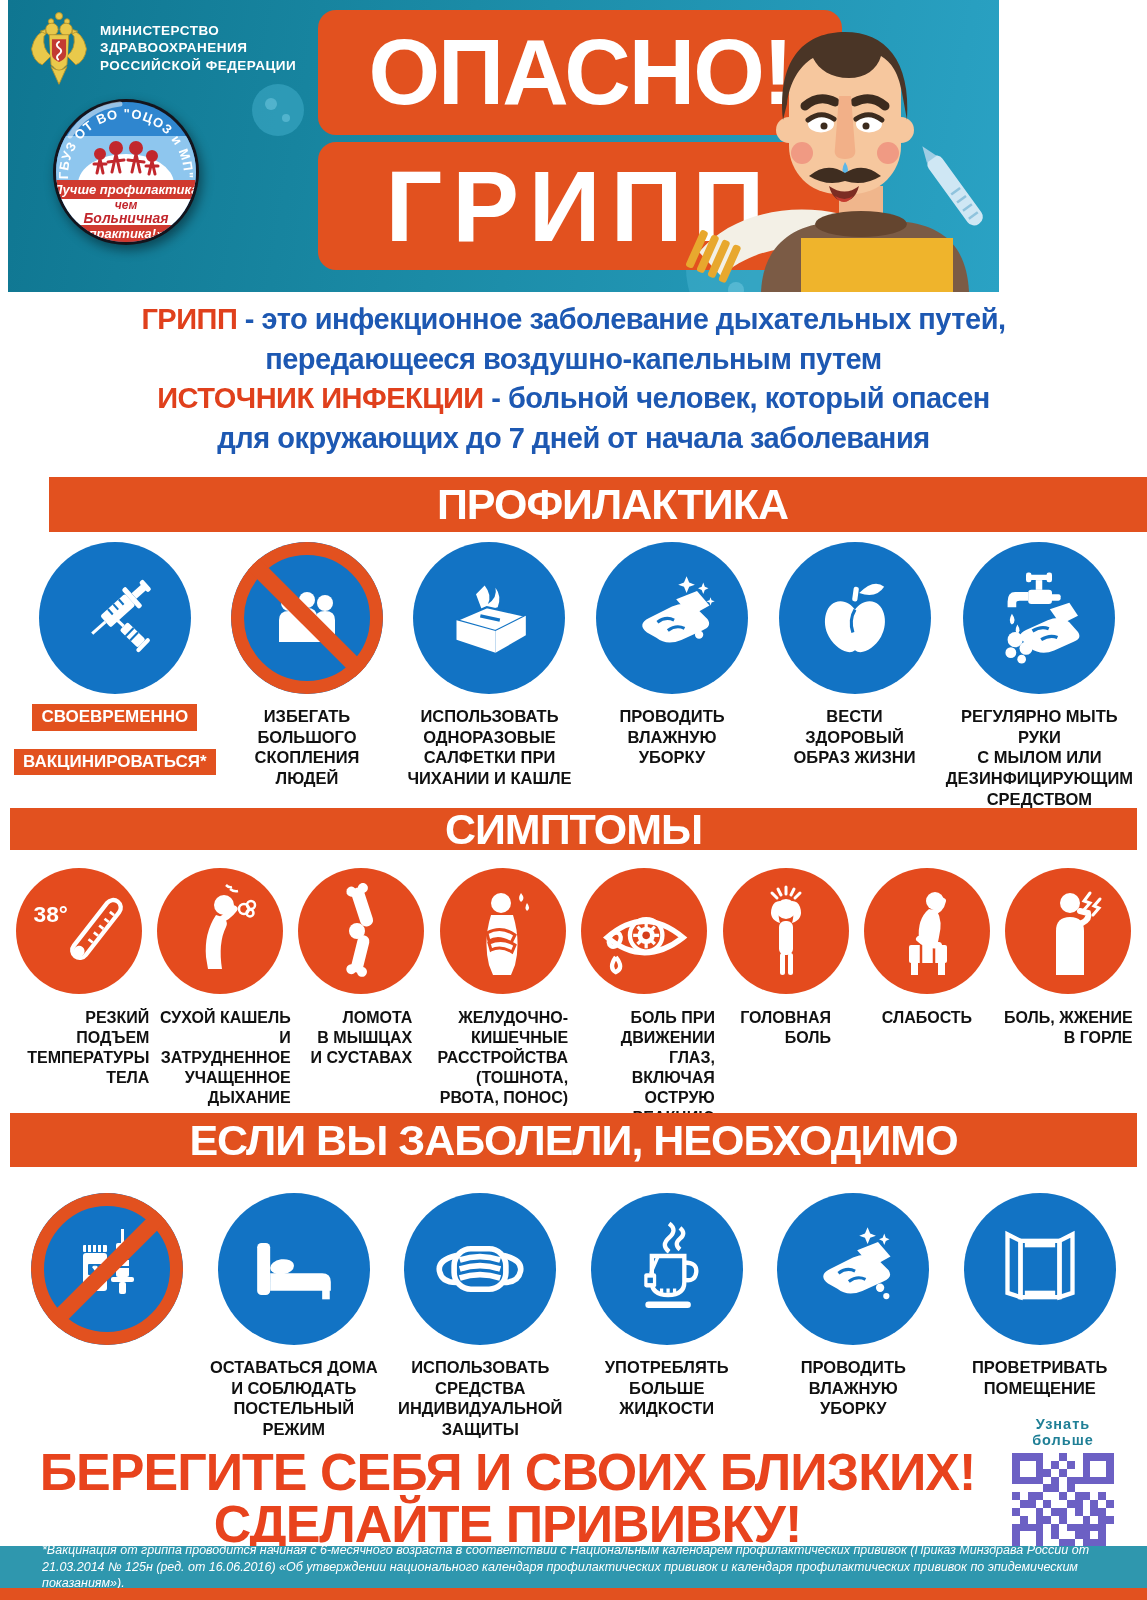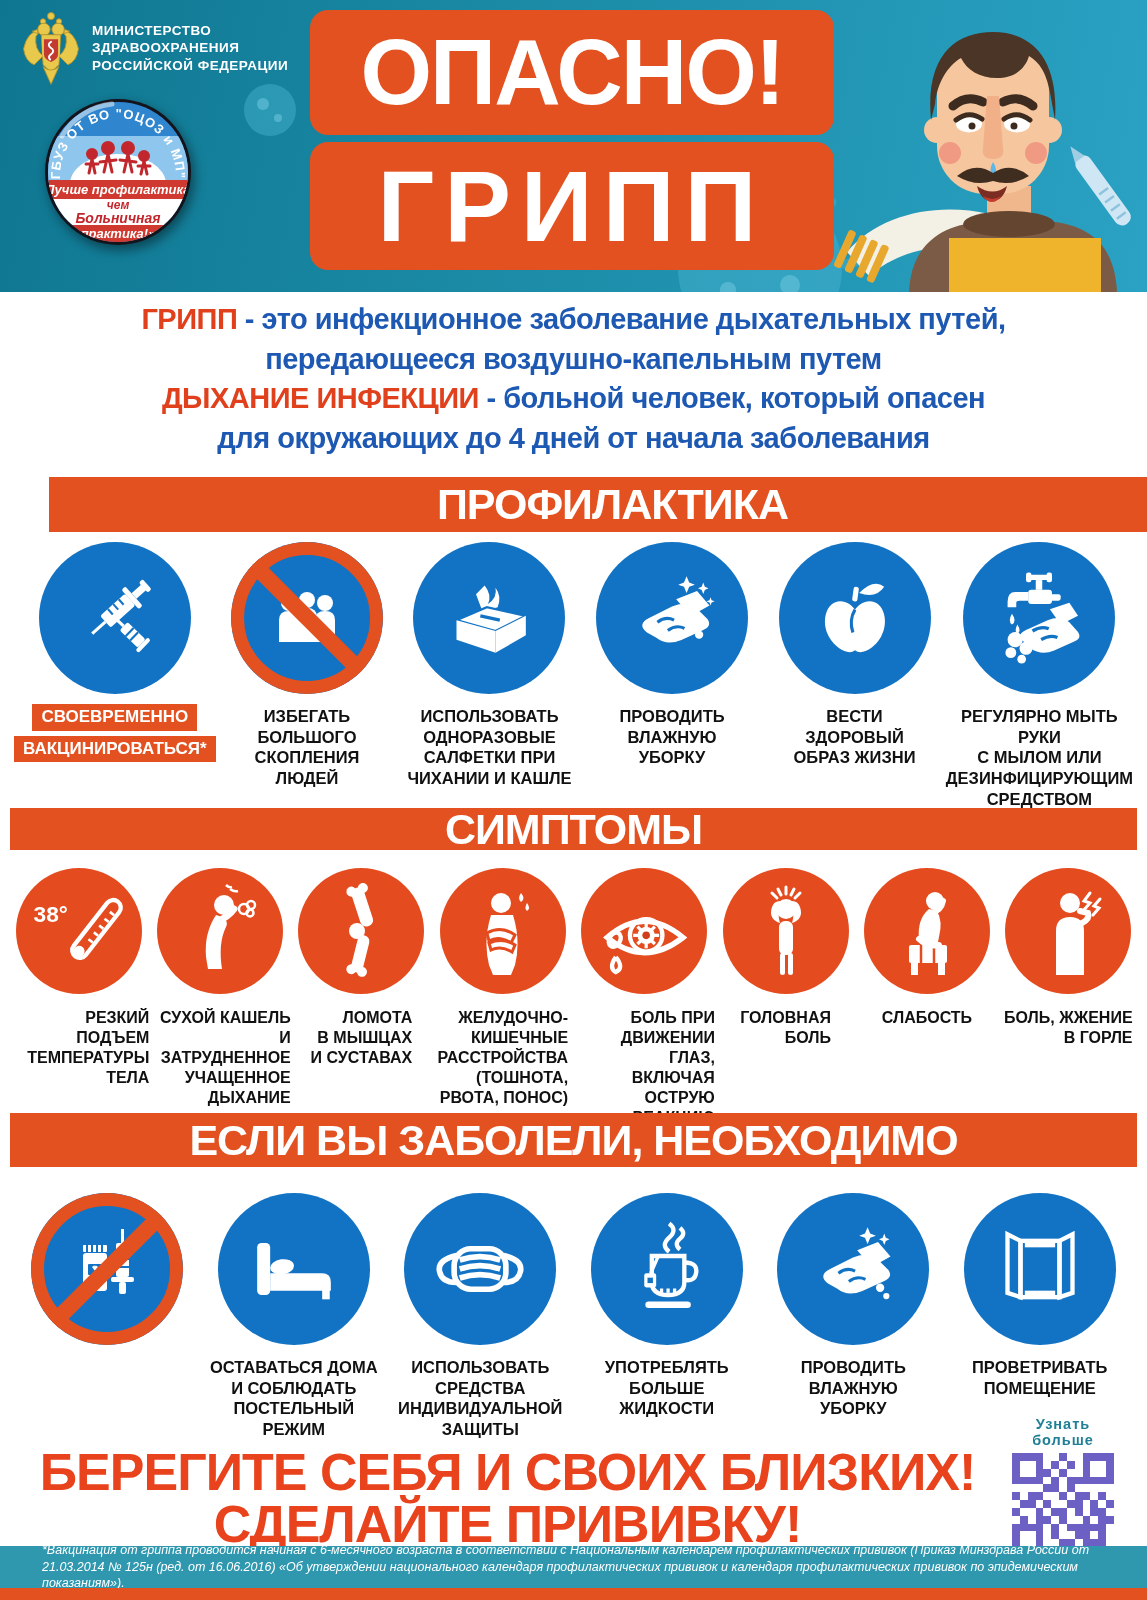--- a/index.html
+++ b/index.html
@@ -1,21 +1,21 @@
 <!DOCTYPE html>
 <html><head>
 <meta charset="utf-8">
 <style>
   * { margin:0; padding:0; box-sizing:border-box; }
   body { background:#555; font-family:"Liberation Sans","DejaVu Sans",sans-serif; }
   .poster { position:relative; width:1147px; height:1600px; background:#fff; overflow:hidden; margin:0 auto; }
   .pre { white-space:pre-line; }
 
   
-  .header { position:absolute; left:0; top:0; width:1147px; height:292px;
+  .header { position:absolute; left:8px; top:0; width:991px; height:292px;
     background:linear-gradient(100deg,#0f7691 0%, #1b8ba6 45%, #2aa2c4 100%); overflow:hidden; }
   .viruses { position:absolute; inset:0; }
   .ministry { position:absolute; left:20px; top:8px; display:flex; align-items:center; gap:10px; }
   .ministry-name { color:#fff; font-weight:bold; font-size:13.5px; line-height:1.3; letter-spacing:.5px; }
   .badge { position:absolute; left:42px; top:96px; filter:drop-shadow(3px 5px 6px rgba(0,0,0,.45)); }
   .title-block { position:absolute; left:310px; width:524px; background:#e2511f; color:#fff;
     display:flex; align-items:center; justify-content:center; font-weight:800;border-radius:18px; }
   .title-1 { top:10px; height:125px; font-size:92px; letter-spacing:-2px; }
   .title-2 { top:142px; height:128px; font-size:100px; letter-spacing:10px; }
   .man { position:absolute; right:0; top:0; }
@@ -42,21 +42,21 @@
   .circle { border-radius:50%; display:flex; align-items:center; justify-content:center; position:relative; flex:0 0 auto; }
   .c-blue   { background:#1273c4; width:152px; height:152px; }
   .c-orange { background:#e44b1e; width:126px; height:126px; }
   .ban-overlay { position:absolute; inset:0; border-radius:50%; overflow:hidden; pointer-events:none; }
   .ban-overlay::before { content:''; position:absolute; inset:0; border:13px solid #e2511f; border-radius:50%; }
   .ban-overlay::after  { content:''; position:absolute; left:-20%; top:calc(50% - 8px); width:140%; height:16px; background:#e2511f; }
   .ban-slash::after     { transform:rotate(-45deg); }
   .ban-backslash::after { transform:rotate(45deg); }
   .lbl { margin-top:12px; font-weight:bold; font-size:16.5px; line-height:1.25; color:#111; text-align:center; }
   .lbl-sm { font-size:16px; margin-top:14px;text-align:right; }
-  .chips { margin-top:10px; display:flex; flex-direction:column; align-items:center; gap:5px; }
+  .chips { margin-top:10px; display:flex; flex-direction:column; align-items:center; gap:18px; }
   .chip { background:#e2511f; color:#fff; font-weight:800; font-size:17px; padding:4px 9px; line-height:1.1; }
 
   
   .cta { position:absolute; left:15px; top:1446px; width:985px; text-align:center;
     color:#e8431d; font-weight:800; font-size:52px; line-height:1.0; letter-spacing:-1px; }
   .qr-block { position:absolute; right:26px; top:1416px; width:116px; text-align:center; }
   .qr-label { color:#1f7f96; font-weight:bold; font-size:14.5px; letter-spacing:1px; margin-bottom:5px; }
   .qr { width:102px; height:102px; margin:0 auto; display:grid; grid-template-columns:repeat(13,1fr); grid-template-rows:repeat(13,1fr); }
   .qr i { background:transparent; } .qr i.on { background:#6c60c4; }
   .fineprint { position:absolute; left:0; top:1546px; width:1147px; height:42px; background:#2f97ae;
@@ -205,22 +205,22 @@
             <line x1="284" y1="220" x2="295" y2="220"></line>
           </g>
         <path d="M283,150 l6,-16 6,16 Z" fill="#9fcde4"></path>
       </g>
     </svg>
   </div>
 
   <div class="intro">
     <div><span class="term">ГРИПП</span><span> - это инфекционное заболевание дыхательных путей,</span></div>
     <div>передающееся воздушно-капельным путем</div>
-    <div><span class="term">ДЫХАНИЕ ИНФЕКЦИИ</span><span> - больной человек, который опасен</span></div>
-    <div>для окружающих до 4 дней от начала заболевания</div>
+    <div><span class="term">ИСТОЧНИК ИНФЕКЦИИ</span><span> - больной человек, который опасен</span></div>
+    <div>для окружающих до 7 дней от начала заболевания</div>
   </div>
 
   <div class="banner banner-prevention">ПРОФИЛАКТИКА</div>
 
   <div class="row row-prevention">
     <div class="col">
       <div class="circle c-blue">
         <svg width="100" height="100" viewBox="0 0 96 96">
           <g fill="#fff" transform="rotate(48 48 44)">
             <rect x="40" y="24" width="15" height="32" rx="2"></rect>

